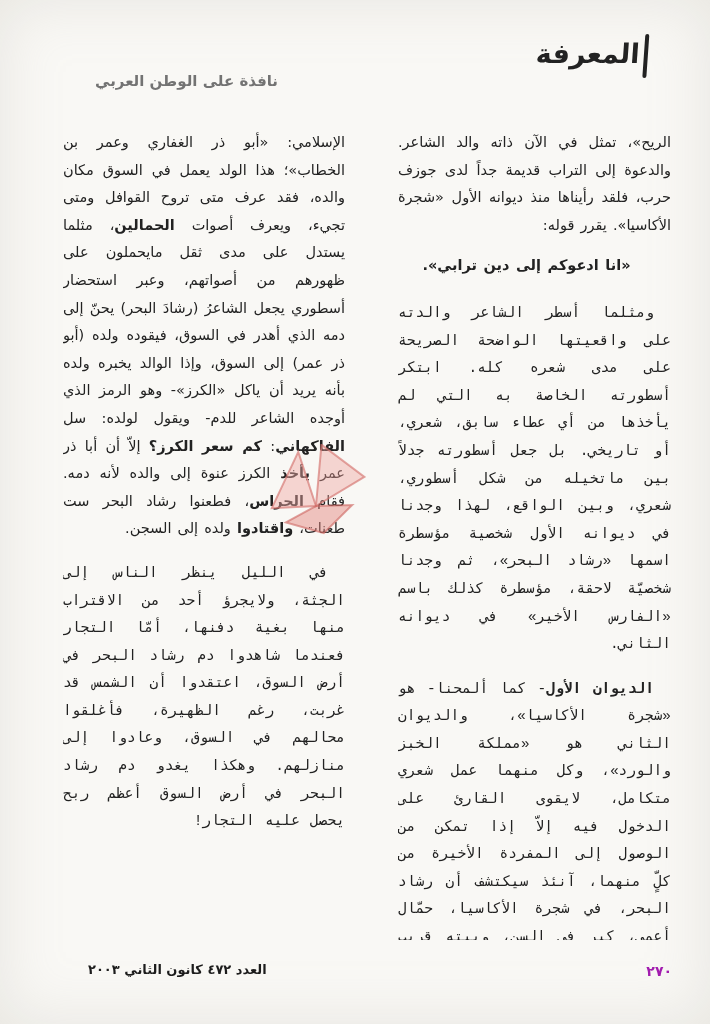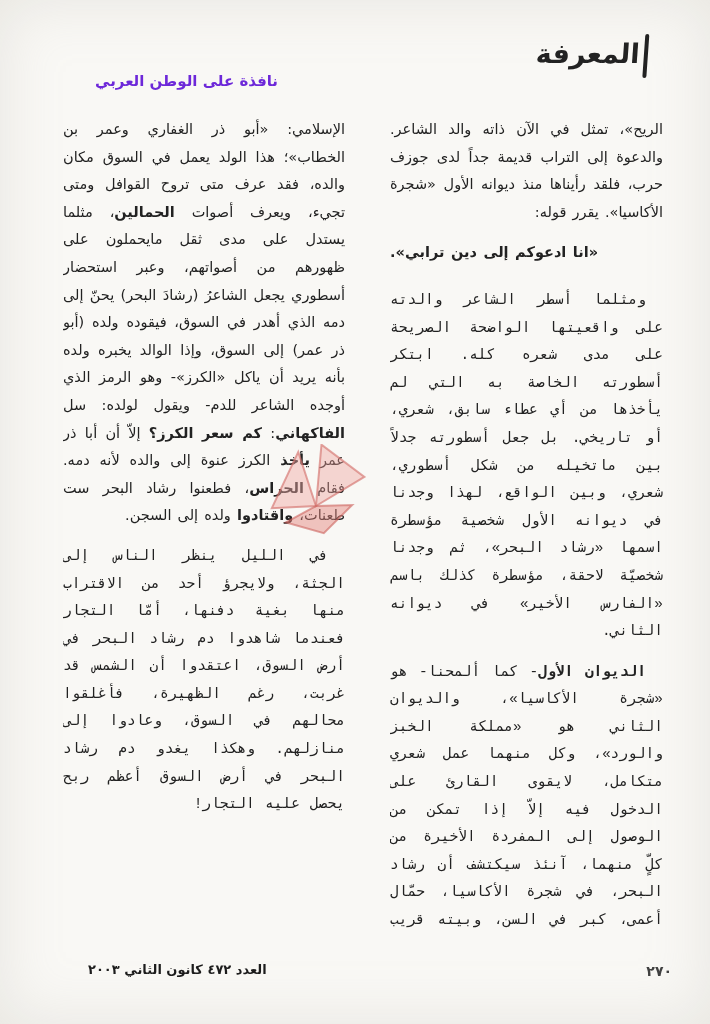--- a/index.html
+++ b/index.html
@@ -18,35 +18,35 @@
     transform:skewX(-4deg);
     letter-spacing:-1px;
     color:#222;
   }
   .magazine-logo::before{
     content:""; position:absolute; right:-8px; top:-4px;
     width:4px; height:44px; background:#222; border-radius:2px;
   }
   .section-title{
     position:absolute; top:72px; left:95px;
-    font-size:15px; font-weight:bold; color:#6d28d9;
+    font-size:15px; font-weight:bold; color:#737373;
     direction:rtl;
   }
   
   .col{
     position:absolute; top:112px; height:828px; overflow:hidden;
     direction:rtl; text-align:justify;
     font-size:14.5px; line-height:27.6px;
     color:#222; word-spacing:1.5px;
   }
-  .col-right{ right:47px; width:273px; }
+  .col-right{ right:39px; width:273px; }
   .col-left { left:63px;  width:282px; }
-  .para{ margin:4px 0 13px 0; }
+  .para{ margin:17px 0 13px 0; }
   .para.indent{ text-indent:17px;font-family:Liberation Mono, monospace; }
-  .para.quote{ margin:6px 16px 20px 0; text-align:left; }
+  .para.quote{ margin:6px 16px 20px 0; text-align:center; }
   .bold{ font-weight:bold; }
   
   .watermark{ position:absolute; left:0; top:0; width:710px; height:1024px; pointer-events:none; }
   .wm-logo{ position:absolute; left:256px; top:444px; }
   .wm-text{
     position:absolute; left:220px; top:492px;
     font-family:"DejaVu Serif", serif;
     font-size:57px; font-weight:bold;
     color:rgba(148,148,148,.42);
     letter-spacing:4px;
@@ -56,21 +56,21 @@
     font-size:17px; color:rgba(222,128,122,.8);
     letter-spacing:.5px;
   }
   
   .footer-issue{
     position:absolute; left:88px; top:962px;
     font-size:13px; font-weight:bold; direction:rtl; color:#1c1c1c;
   }
   .footer-pageno{
     position:absolute; right:38px; top:963px;
-    font-size:14px; font-weight:bold; color:#404040;
+    font-size:14px; font-weight:bold; color:#a21caf;
   }
 </style>
 </head>
 <body>
 
 <div class="page">
 
   <div class="magazine-logo">المعرفة</div>
 
   <div class="section-title">نافذة على الوطن العربي</div>

